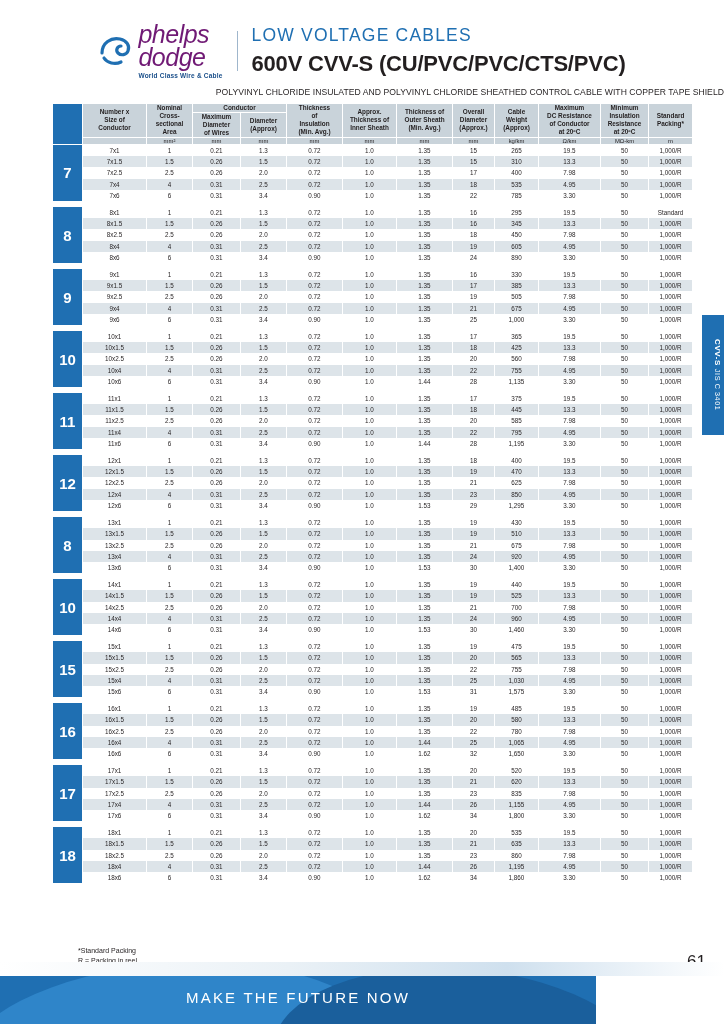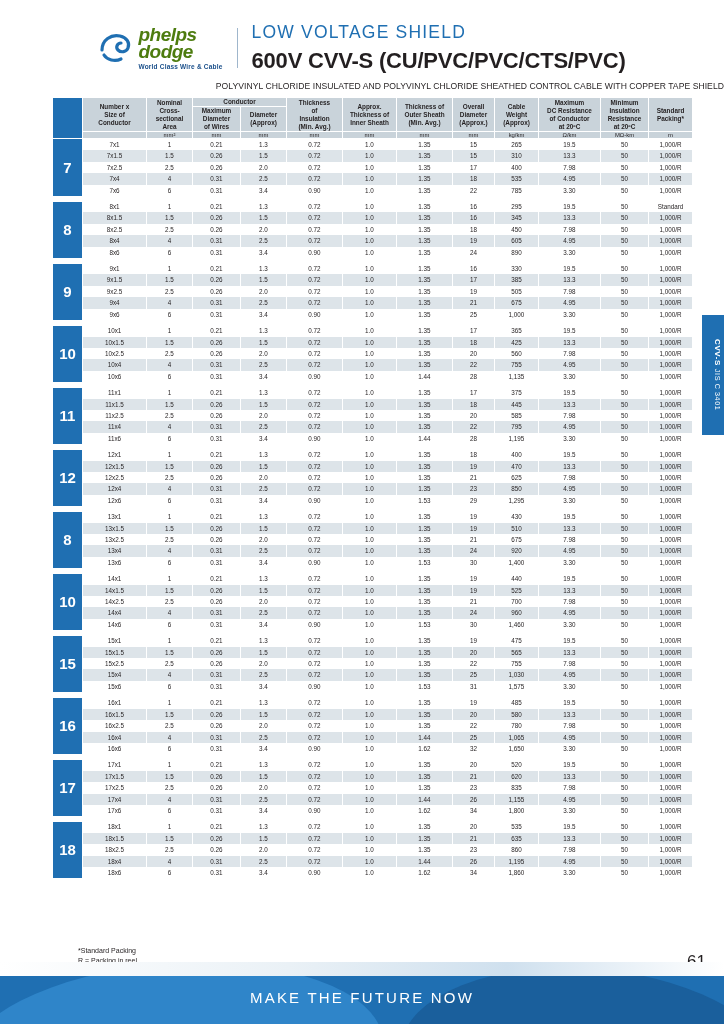--- a/index.html
+++ b/index.html
@@ -14,21 +14,21 @@
   }
   
   .page { position:relative; width:724px; height:1024px; }
   .header { display:flex; align-items:center; justify-content:center; padding-top:22px; }
   .logo { display:flex; align-items:center; }
   .logo-swirl {
     width:34px; height:34px; margin-right:6px; position:relative;
   }
   .logo-text { line-height:1; }
   .logo-pd {
-    font-size:19px; font-weight:bold; font-style:italic; color:#4d7c0f;
+    font-size:25px; font-weight:normal; font-style:italic; color:#701a75;
     letter-spacing:-0.5px;
   }
   .logo-pd .l2 { display:block; margin-top:-2px; }
   .logo-tag {
     font-size:6.5px; font-weight:bold; color:#1a4f8a; margin-top:3px;
     letter-spacing:0.2px;
   }
   .divider-v { width:1px; height:40px; background:#9fb6cc; margin:0 14px; }
   .hdr-right { }
   .hdr-lv {
@@ -79,21 +79,21 @@
   tr.alt td.d { background:#dde4e9; }
   tr.plain td.d { background:#ffffff; }
   tr.spacer td { height:5px; background:#ffffff; border:none; }
   
   .footnote {
     position:absolute; left:78px; bottom:58px; font-size:7px; line-height:1.45;
     color:#231f20;
   }
   
   .footer {
-    position:absolute; left:0; bottom:0; width:724px; height:48px;
+    position:absolute; left:0; bottom:0; width:596px; height:48px;
     overflow:hidden;
   }
   .footer-bg { position:absolute; inset:0; background:#1f6fb2; }
   .footer-wave1 {
     position:absolute; left:-40px; bottom:-30px; width:420px; height:90px;
     background:#2f85c9; border-radius:50% 50% 0 0 / 100% 100% 0 0;
     transform:rotate(-4deg);
   }
   .footer-wave2 {
     position:absolute; right:-60px; bottom:-40px; width:380px; height:95px;
@@ -129,21 +129,21 @@
       <div class="logo-text">
         <div class="logo-pd">
           <span>phelps</span>
           <span class="l2">dodge</span>
         </div>
         <div class="logo-tag">World Class  Wire &amp; Cable</div>
       </div>
     </div>
     <div class="divider-v"></div>
     <div class="hdr-right">
-      <div class="hdr-lv">LOW VOLTAGE SHIELD</div>
+      <div class="hdr-lv">LOW VOLTAGE CABLES</div>
       <div class="hdr-title">600V CVV-S (CU/PVC/PVC/CTS/PVC)</div>
     </div>
   </div>
   <div class="subtitle">POLYVINYL CHLORIDE INSULATED AND POLYVINYL CHLORIDE SHEATHED CONTROL CABLE WITH COPPER TAPE SHIELD</div>
 
   <div class="side-tab">
     <div class="side-tab-inner">
       <span>CVV-S</span>
       <span class="side-tab-sub">JIS C 3401</span>
     </div>

